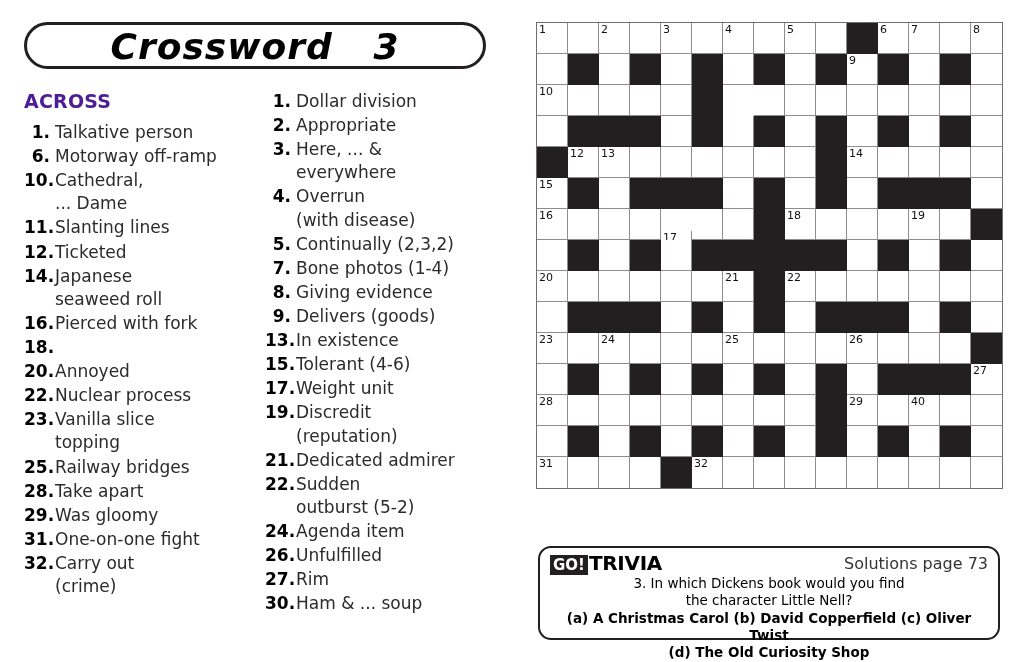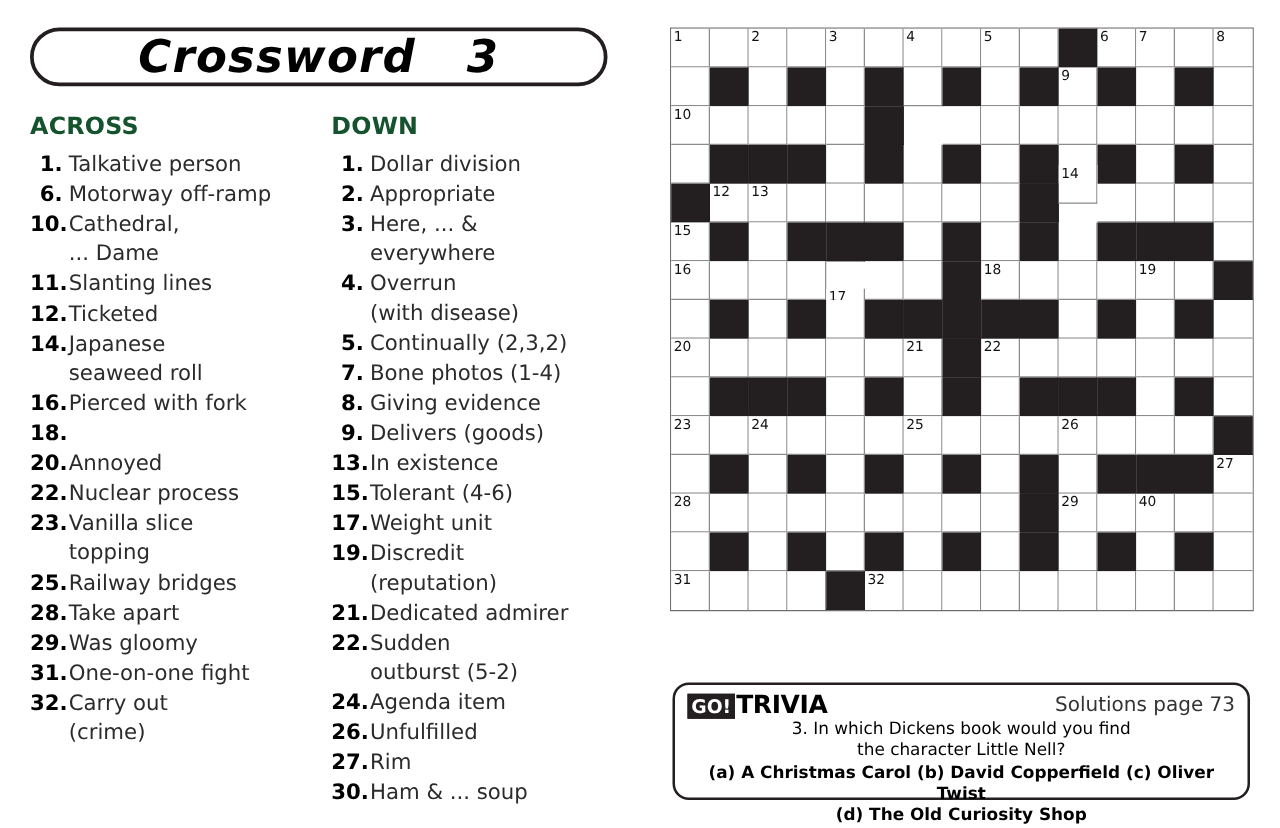--- a/index.html
+++ b/index.html
@@ -49,21 +49,21 @@
   .clue-col {
     position: absolute;
     top: 90px;
   }
   #across-col { left: 24px; width: 240px; }
   #down-col   { left: 265px; width: 250px; }
 
   .col-heading {
     font-size: 19px;
     font-weight: bold;
-    color: #14532d;
+    color: #4c1d95;
     margin: 0 0 9px 0;
     letter-spacing: 0.2px;
   }
 
   .clue-list {
     list-style: none;
     margin: 0;
     padding: 0;
   }
   .clue {
@@ -263,21 +263,20 @@
           <span class="clue-text">One-on-one fight</span>
         </li>
         <li class="clue">
           <span class="clue-num">32.</span>
           <span class="clue-text">Carry out<br>(crime)</span>
         </li>
       </ul>
   </div>
 
   <div class="clue-col" id="down-col">
-    <div class="col-heading">DOWN</div>
     <ul class="clue-list" id="down-list">
         <li class="clue">
           <span class="clue-num">1.</span>
           <span class="clue-text">Dollar division</span>
         </li>
         <li class="clue">
           <span class="clue-num">2.</span>
           <span class="clue-text">Appropriate</span>
         </li>
         <li class="clue">
@@ -440,21 +439,21 @@
       <div class="cell" style="left: 62px; top: 124px;">
         <span class="num">13</span>
       </div>
       <div class="cell" style="left: 93px; top: 124px;"></div>
       <div class="cell" style="left: 124px; top: 124px;"></div>
       <div class="cell" style="left: 155px; top: 124px;"></div>
       <div class="cell" style="left: 186px; top: 124px;"></div>
       <div class="cell" style="left: 217px; top: 124px;"></div>
       <div class="cell" style="left: 248px; top: 124px;"></div>
       <div class="cell black" style="left: 279px; top: 124px;"></div>
-      <div class="cell" style="left: 310px; top: 109px; padding-left: 26px;">
+      <div class="cell" style="left: 310px; top: 124px; padding-left: 26px;">
         <span class="num">14</span>
       </div>
       <div class="cell" style="left: 341px; top: 124px;"></div>
       <div class="cell" style="left: 372px; top: 124px;"></div>
       <div class="cell" style="left: 403px; top: 124px;"></div>
       <div class="cell" style="left: 434px; top: 124px; border-right: none;"></div>
       <div class="cell" style="left: 0px; top: 155px;">
         <span class="num">15</span>
       </div>
       <div class="cell black" style="left: 31px; top: 155px;"></div>

